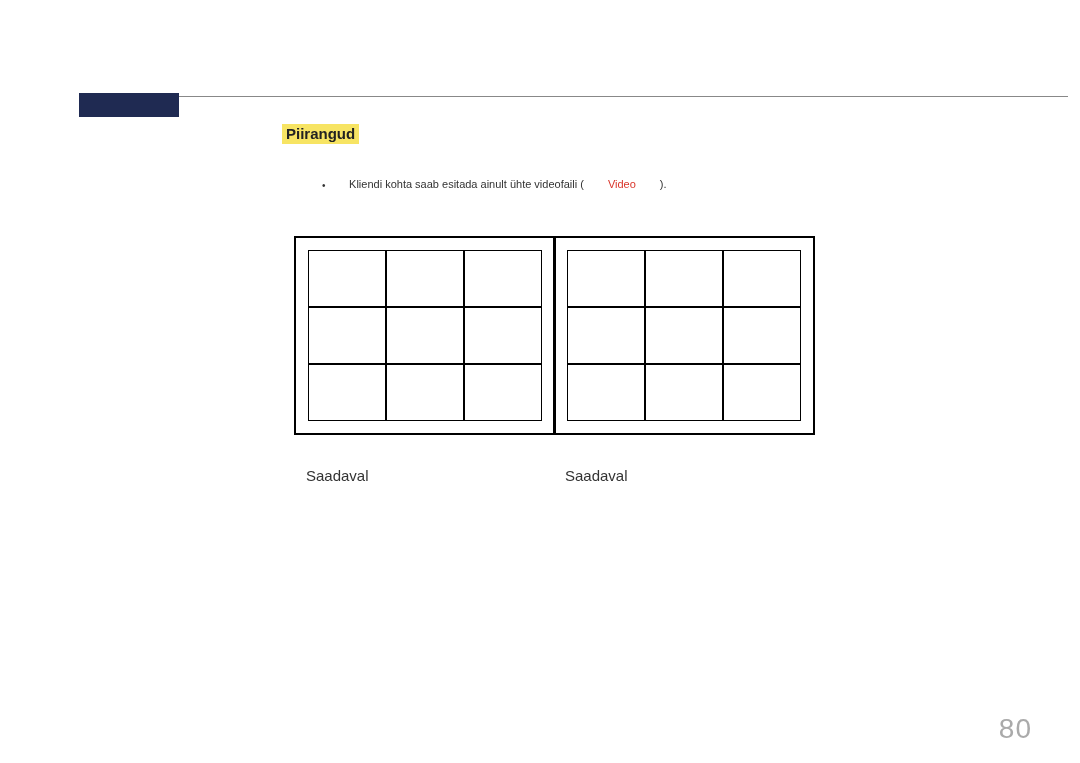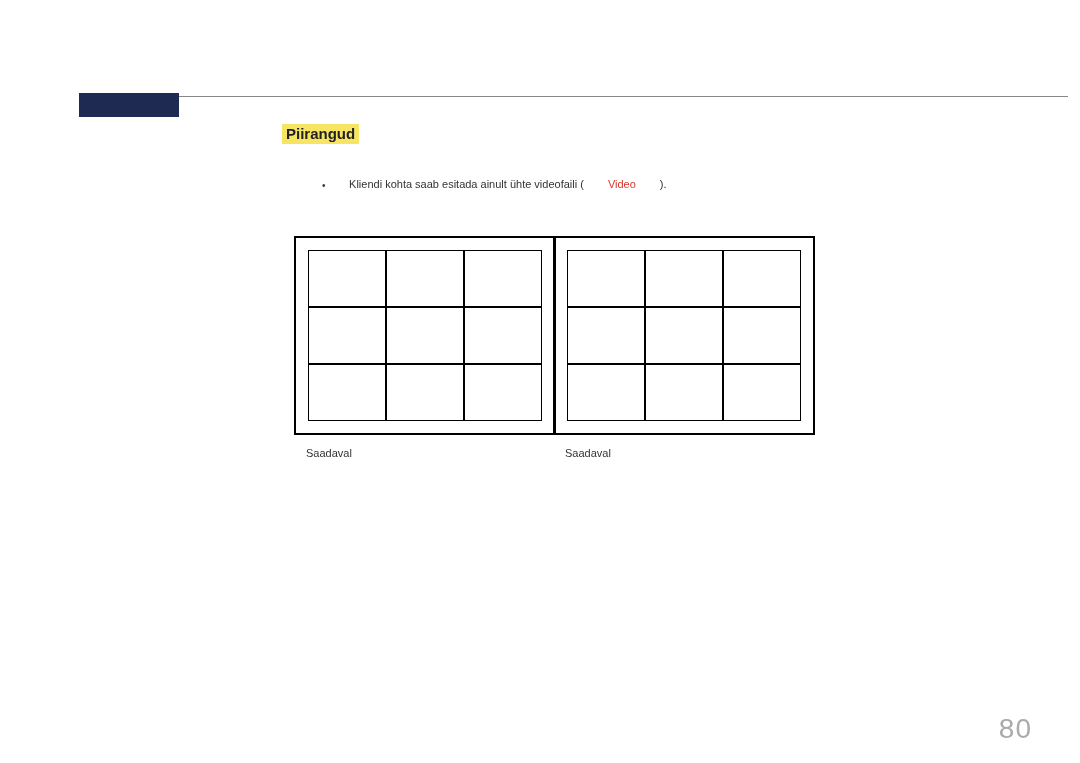--- a/index.html
+++ b/index.html
@@ -13,21 +13,21 @@
   .dash-block { position: absolute; left: 282px; top: 152px; font-size: 11px; color: #666; line-height: 1.6; }
   .dash { display: inline-block; width: 12px; color: #999; }
   .red { color: #d9352a; }
   .grid-wrap { position: absolute; top: 200px; }
   .g1 { left: 258px; }
   .g2 { left: 517px; }
   .g3 { left: 775px; }
   .grid { border: 2px solid #000; display: grid; grid-template-columns: repeat(3, 78px); grid-template-rows: repeat(3, 57px); }
   .cell { border: 1px solid #000; }
   .cell.hl { border: 2px solid #d9352a; position: relative; z-index: 2; }
-  .cap { margin-top: 0; font-size: 11px; color: #333; }
+  .cap { margin-top: 20px; font-size: 15px; color: #333; }
   .page-num { position: absolute; right: 60px; bottom: 30px; font-size: 28px; color: #aaa; font-weight: 400; letter-spacing: 1px; }
 </style>
 </head>
 <body>
 
 <div class="page">
   <div class="top-rule"></div>
   <div class="accent-bar"></div>
 
   <div class="heading">Piirangud</div>

